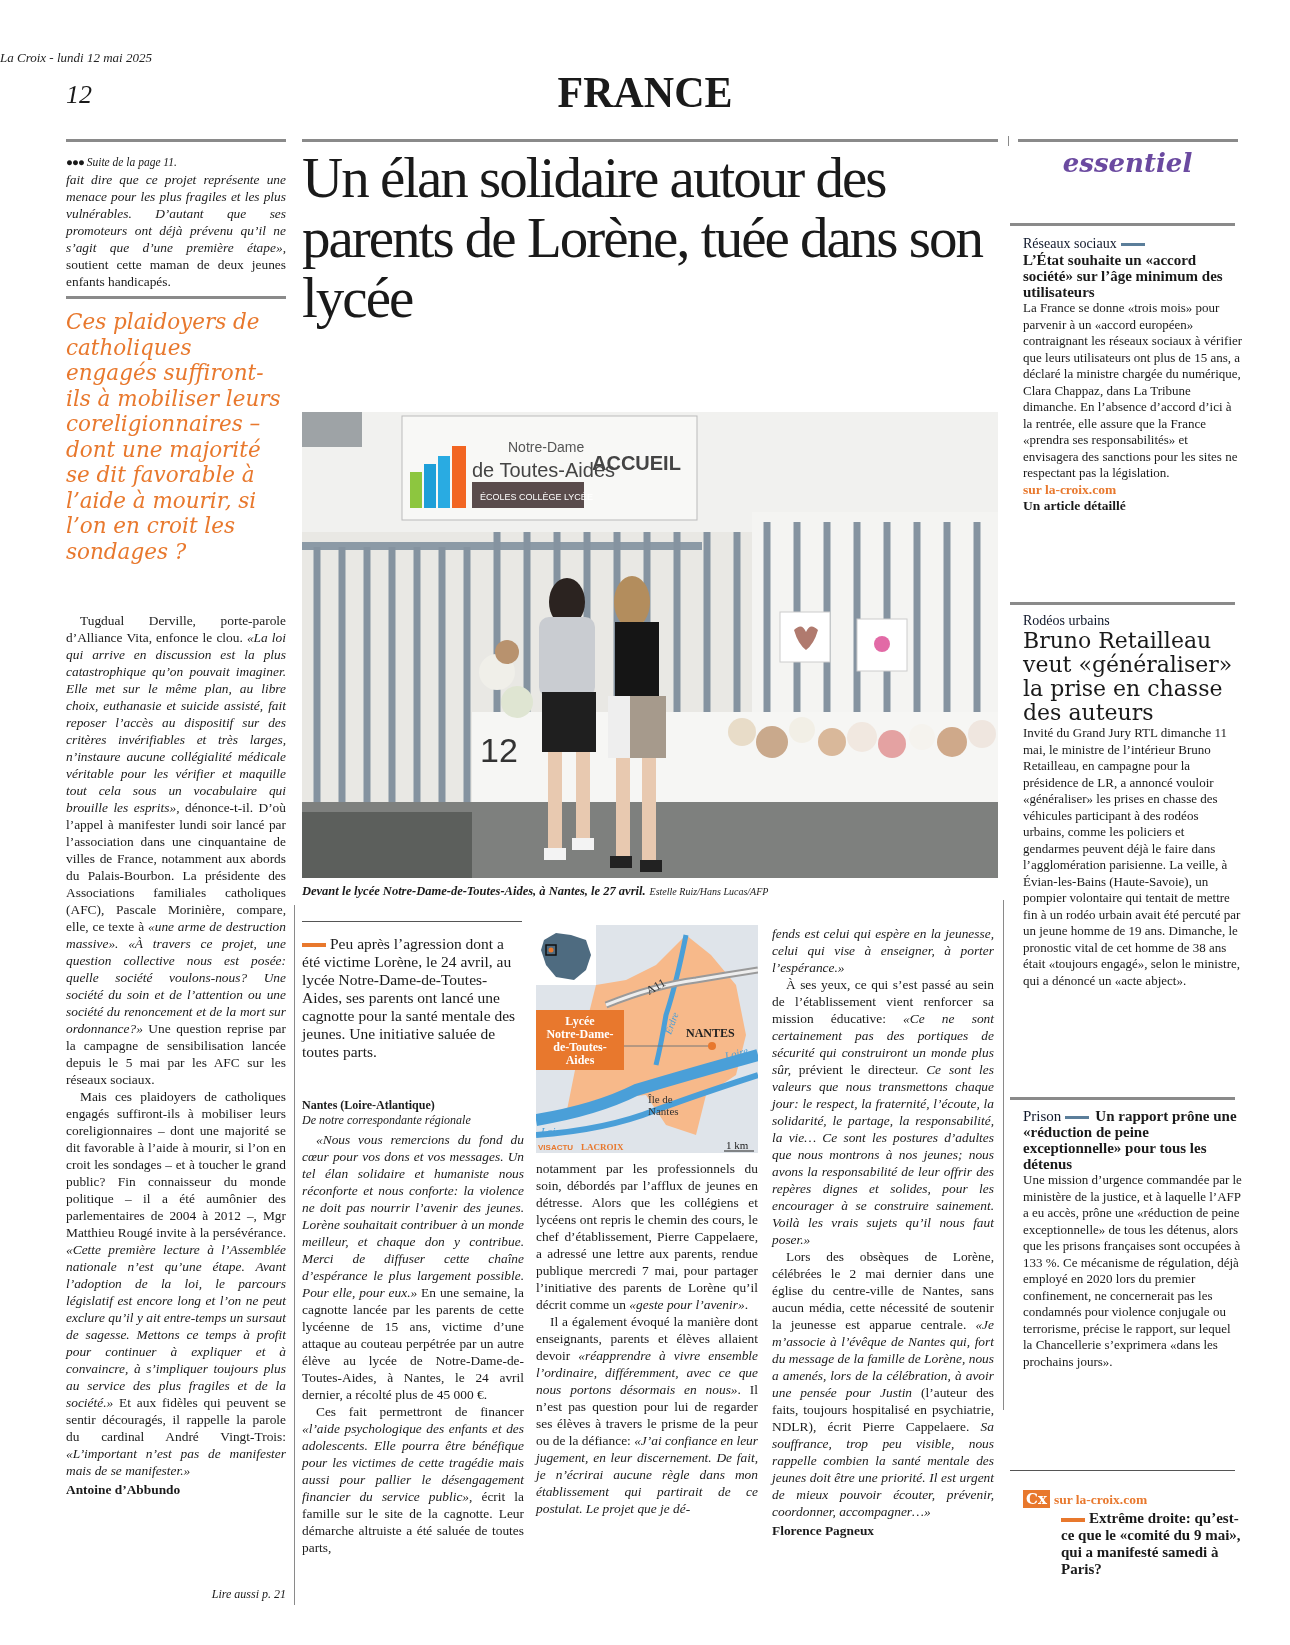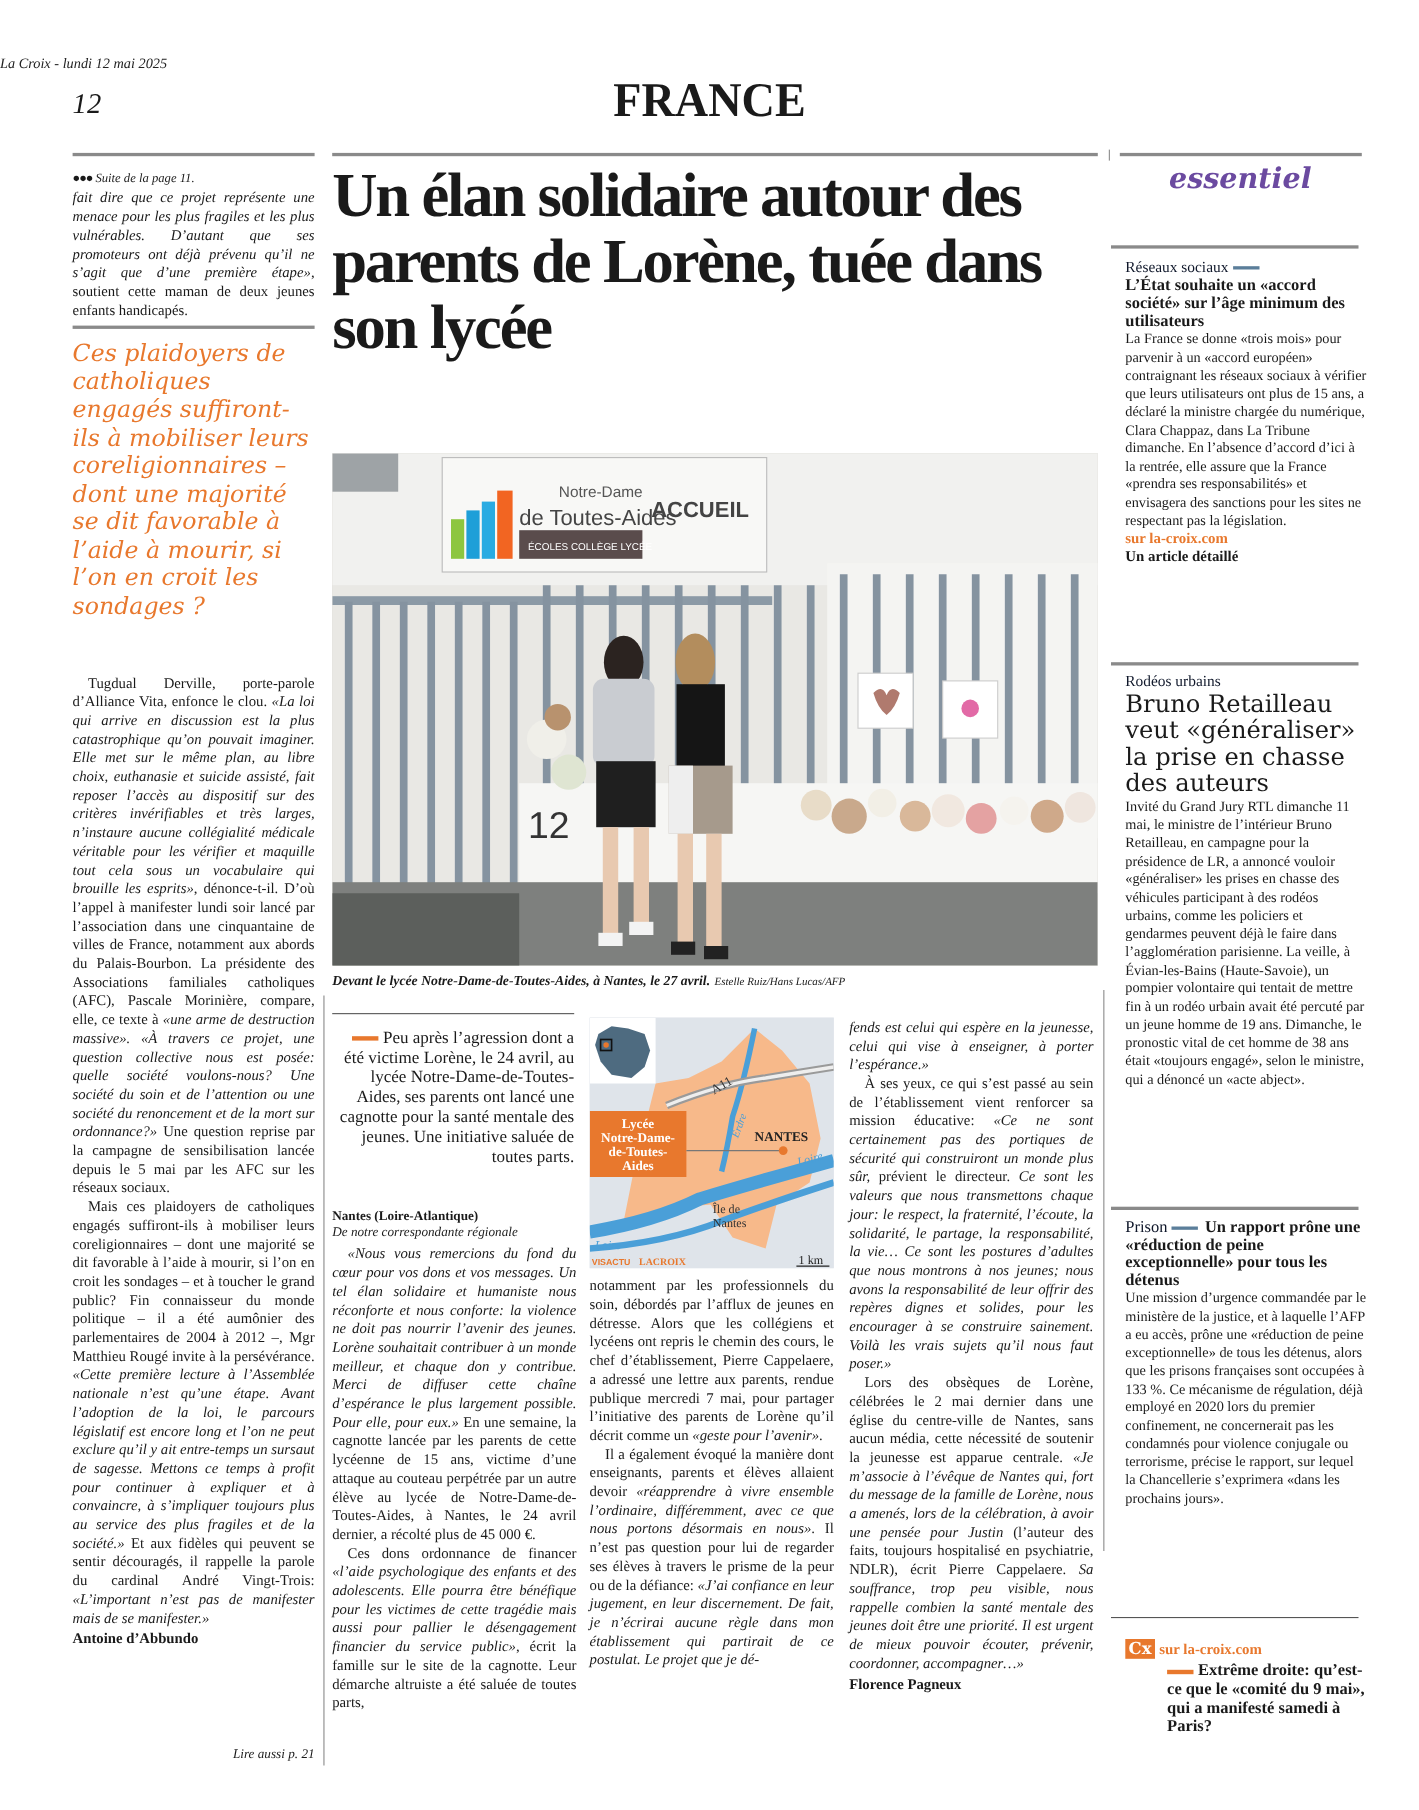--- a/index.html
+++ b/index.html
@@ -17,30 +17,30 @@
   .suite { font-size: 11.5px; font-style: italic; }
   .dots { font-style: normal; letter-spacing: -1px; }
   .it { font-style: italic; }
   .pull { color: #e8782d; font-style: italic; font-size: 21.5px; line-height: 25.5px; font-family: "DejaVu Serif", serif; margin-top: 28px; }
   .body-text { font-size: 13.4px; line-height: 17px; font-family: "Liberation Serif", serif; }
   .indent { text-indent: 14px; }
   .sig { font-weight: bold; margin-top: 2px; }
   .lire { text-align: right; font-style: italic; font-size: 12px; }
 
   
-  .headline { left: 302px; top: 148px; width: 700px; font-size: 57px; line-height: 60px; font-weight: bold; font-family: "Liberation Serif", serif; letter-spacing: -2px; }
+  .headline { left: 302px; top: 148px; width: 700px; font-size: 57px; line-height: 60px; font-weight: normal; font-family: "Liberation Serif", serif; letter-spacing: -2px; }
 
   
   .photo { left: 302px; top: 412px; width: 696px; height: 466px; overflow: hidden; background: #dcdcd8; }
   .caption { left: 302px; top: 884px; width: 700px; font-size: 12.5px; font-family: "Liberation Serif", serif; }
   .caption b { font-style: italic; }
   .credit { font-size: 10px; font-style: italic; margin-left: 4px; }
 
   
-  .chapeau { left: 302px; top: 935px; width: 220px; font-size: 15.5px; line-height: 18px; font-family: "Liberation Serif", serif; text-align: right; }
+  .chapeau { left: 302px; top: 935px; width: 220px; font-size: 15.5px; line-height: 18px; font-family: "Liberation Serif", serif; }
   .orange-dash { display: inline-block; width: 24px; height: 4px; background: #e8782d; vertical-align: middle; margin-right: 4px; }
   .blue-dash { display: inline-block; width: 24px; height: 3px; background: #5b7e9a; vertical-align: middle; margin-left: 4px; }
 
   .col { font-size: 13.4px; line-height: 17px; font-family: "Liberation Serif", serif; text-align: justify; }
 
   
   .map { left: 536px; top: 925px; width: 222px; height: 228px; background: #dfe4ea; overflow: hidden; }
 
   
   .ess-title { left: 1010px; top: 148px; width: 235px; text-align: center; font-size: 26px; font-style: italic; font-weight: bold; color: #6b4aa0; font-family: "DejaVu Serif", serif; }
@@ -182,21 +182,21 @@
 <div class="abs chapeau">
   <span class="orange-dash"></span><span>Peu après l’agression dont a été victime Lorène, le 24 avril, au lycée Notre-Dame-de-Toutes-Aides, ses parents ont lancé une cagnotte pour la santé mentale des jeunes. Une initiative saluée de toutes parts.</span>
 </div>
 <div class="abs" style="left:302px;top:1098px;width:220px;font-family:'Liberation Serif',serif;font-size:12px;line-height:15px;">
   <div style="font-weight:bold;">Nantes (Loire-Atlantique)</div>
   <div style="font-style:italic;">De notre correspondante régionale</div>
 </div>
 
 <div class="abs col" style="left:302px;top:1131px;width:222px;">
   <p class="indent"><span class="it">«Nous vous remercions du fond du cœur pour vos dons et vos messages. Un tel élan solidaire et humaniste nous réconforte et nous conforte: la violence ne doit pas nourrir l’avenir des jeunes. Lorène souhaitait contribuer à un monde meilleur, et chaque don y contribue. Merci de diffuser cette chaîne d’espérance le plus largement possible. Pour elle, pour eux.»</span><span> En une semaine, la cagnotte lancée par les parents de cette lycéenne de 15 ans, victime d’une attaque au couteau perpétrée par un autre élève au lycée de Notre-Dame-de-Toutes-Aides, à Nantes, le 24 avril dernier, a récolté plus de 45 000 €.</span></p>
-  <p class="indent"><span>Ces dons ordonnance de financer </span><span class="it">«l’aide psychologique des enfants et des adolescents. Elle pourra être bénéfique pour les victimes de cette tragédie mais aussi pour pallier le désengagement financier du service public»</span><span>, écrit la famille sur le site de la cagnotte. Leur démarche altruiste a été saluée de toutes parts,</span></p>
+  <p class="indent"><span>Ces fait permettront de financer </span><span class="it">«l’aide psychologique des enfants et des adolescents. Elle pourra être bénéfique pour les victimes de cette tragédie mais aussi pour pallier le désengagement financier du service public»</span><span>, écrit la famille sur le site de la cagnotte. Leur démarche altruiste a été saluée de toutes parts,</span></p>
 </div>
 
 <div class="abs map">
   <svg width="222" height="228" viewBox="0 0 222 228">
     <rect width="222" height="228" fill="#dfe4ea"></rect>
     <path d="M60 60 L90 55 L120 40 L150 10 L175 30 L200 60 L210 110 L200 150 L170 170 L160 210 L130 200 L110 170 L60 175 L30 190 L40 140 L50 100 Z" fill="#f7b98a"></path>
     <path d="M150 10 Q140 60 130 90 Q125 120 120 140" stroke="#4a9fd8" stroke-width="5" fill="none"></path>
     <path d="M0 195 Q60 185 100 165 Q150 150 222 130" stroke="#4a9fd8" stroke-width="12" fill="none"></path>
     <path d="M0 210 Q70 205 120 185 Q160 170 222 150" stroke="#4a9fd8" stroke-width="6" fill="none"></path>
     <path d="M70 80 Q120 60 160 55 Q190 50 222 45" stroke="#9a9a9a" stroke-width="7" fill="none"></path>

